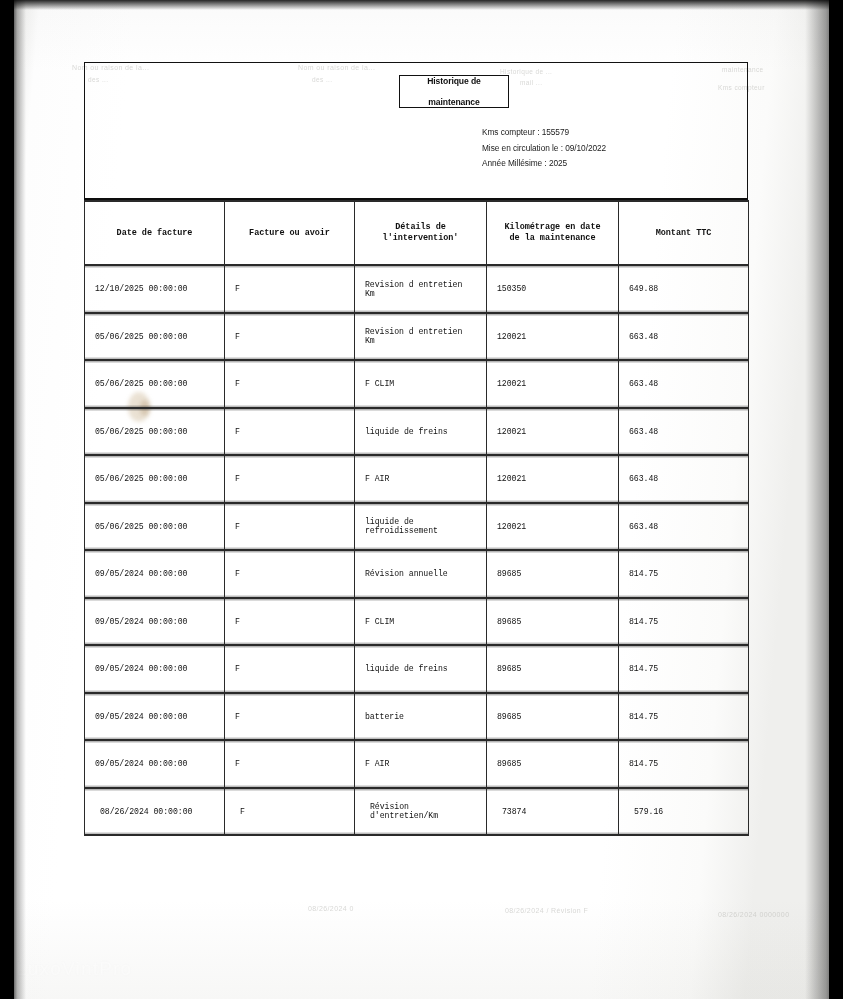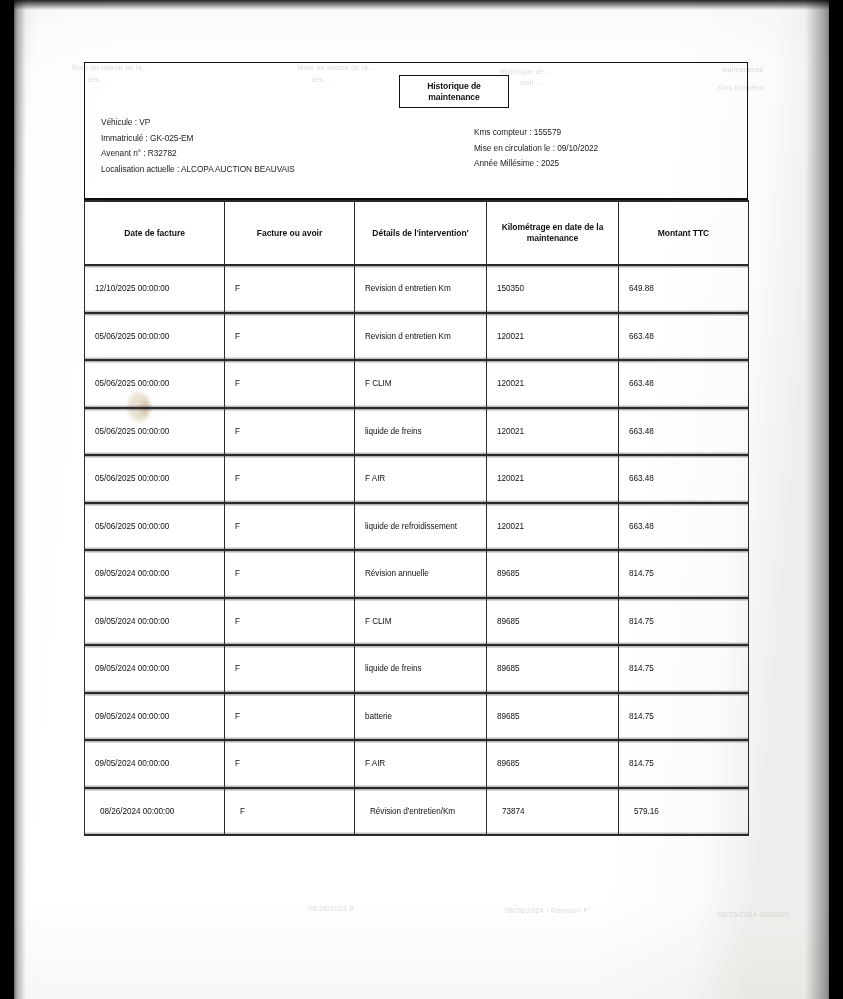--- a/index.html
+++ b/index.html
@@ -76,46 +76,47 @@
     position: absolute; left: 0; right: 0; bottom: 0;
     height: 2.4px; background: #0d0d0d;
   }
 
   .title-chip {
     position: absolute;
     left: 314px; top: 12px;
     width: 110px; height: 33px;
     border: 1.9px solid #111;
     display: flex; flex-direction: column;
-    align-items: center; justify-content: center;
+    align-items: center; justify-content: space-between;
     line-height: 1.18;
   }
   .title-chip span {
     font-size: 8.6px; font-weight: bold; color: #111;
     letter-spacing: -.1px;
   }
 
   .info-left {
     position: absolute; left: 16px; top: 52px;
     line-height: 15.6px;
   }
   .info-right {
-    position: absolute; left: 389px; top: 62px;
+    position: absolute; left: 397px; top: 62px;
     line-height: 15.6px;
   }
   .info-left div, .info-right div {
     font-size: 8.3px; color: #1b1b1b; white-space: nowrap;
     letter-spacing: -.05px;
   }
 
   
   table.hist {
     width: 664px;
     border-collapse: collapse;
     table-layout: fixed;
+    font-family: Liberation Mono, monospace;
   }
   table.hist th, table.hist td {
     border: 1.15px solid #2a2a2a;
     border-top-width: 2.2px;
     border-bottom-width: 2.2px;
     color: #111;
     font-size: 8.2px;
     letter-spacing: -.05px;
     padding: 0 10px;
     vertical-align: middle;
@@ -196,26 +197,20 @@
 
   <div class="doc-frame">
 
     <div class="header-box">
 
       <div class="title-chip">
         <span>Historique de</span>
         <span>maintenance</span>
       </div>
 
-      <div class="info-left">
-        <div>Véhicule : VP</div>
-        <div>Immatriculé : GK-025-EM</div>
-        <div>Avenant n° : R32782</div>
-        <div>Localisation actuelle : ALCOPA AUCTION BEAUVAIS</div>
-      </div>
 
       <div class="info-right">
         <div>Kms compteur : 155579</div>
         <div>Mise en circulation le : 09/10/2022</div>
         <div>Année Millésime : 2025</div>
       </div>
 
     </div>
 
     <table class="hist">

